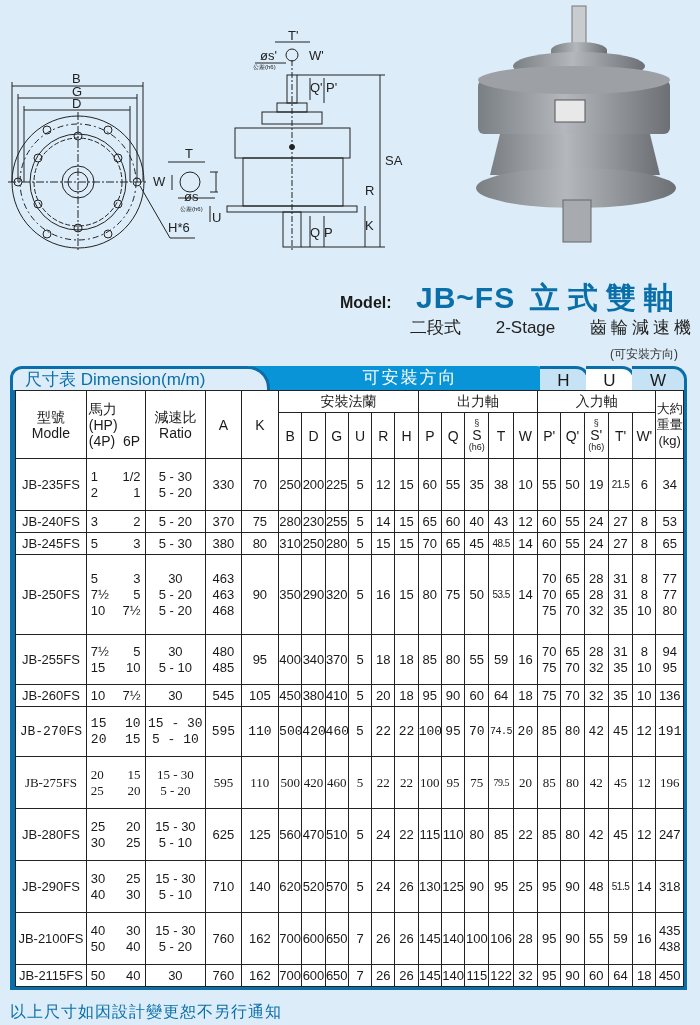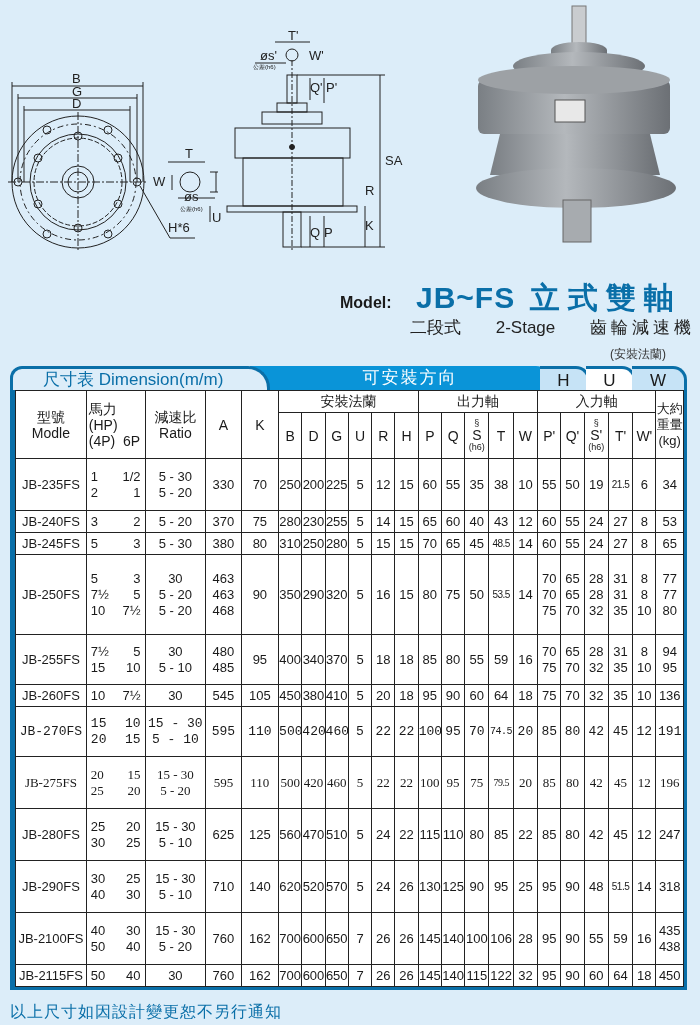--- a/index.html
+++ b/index.html
@@ -12,21 +12,21 @@
   .model-row{left:340px;top:278px;white-space:nowrap;}
   .model-label{font-size:16px;font-weight:bold;color:#1a1a1a;margin-right:20px;}
   .model-name{font-size:30px;font-weight:bold;color:#0a6fa8;letter-spacing:1px;}
   .model-cn{font-size:30px;font-weight:bold;color:#0a6fa8;letter-spacing:8px;margin-left:10px;}
   .subtitle{left:410px;top:316px;font-size:17px;color:#222;white-space:nowrap;}
   .subtitle span{margin-right:30px;}
   .subtitle .gear{letter-spacing:4px;margin-right:0;}
   .table-ref{left:610px;top:346px;font-size:12px;color:#333;}
   
   .tabbar{left:10px;top:366px;width:677px;height:24px;}
-  .tab-dim{position:absolute;left:0;top:0;width:260px;height:24px;background:#dcedf9;border:3px solid #0a6fa8;border-bottom:none;border-radius:12px 22px 0 0;box-sizing:border-box;font-size:17px;color:#0a6fa8;padding-left:30px;line-height:22px;z-index:2;}
+  .tab-dim{position:absolute;left:0;top:0;width:260px;height:24px;background:#dcedf9;border:3px solid #0a6fa8;border-bottom:none;border-radius:12px 22px 0 0;box-sizing:border-box;font-size:17px;color:#0a6fa8;padding-left:12px;line-height:22px;z-index:2;}
   .tab-dir{position:absolute;left:240px;top:0;width:300px;height:24px;background:#0a94d8;border-radius:0 14px 0 0;color:#fff;font-size:17px;text-align:center;line-height:24px;padding-left:20px;box-sizing:border-box;letter-spacing:2px;}
   .tab-h,.tab-u,.tab-w{position:absolute;top:0;height:24px;font-size:17px;text-align:center;line-height:24px;box-sizing:border-box;border-top:3px solid #0a6fa8;border-right:3px solid #0a6fa8;border-radius:0 14px 0 0;}
   .tab-h{left:530px;width:50px;background:#c6e3f6;}
   .tab-u{left:576px;width:50px;background:#ffffff;}
   .tab-w{left:622px;width:55px;background:#c6e3f6;}
   
   .tbl-wrap{left:10px;top:390px;width:677px;border:3px solid #0a6fa8;border-top:none;box-sizing:border-box;background:#fff;border-left:5px solid #0a6fa8;}
   table{border-collapse:collapse;width:100%;table-layout:fixed;font-family:"Liberation Sans",sans-serif;}
   td,th{border:1px solid #222;text-align:center;font-weight:normal;font-size:13px;padding:0;color:#1a1a1a;}
   th{font-size:14px;}
@@ -153,21 +153,21 @@
 <div class="abs model-row">
   <span class="model-label">Model:</span>
   <span class="model-name">JB~FS</span>
   <span class="model-cn">立式雙軸</span>
 </div>
 <div class="abs subtitle">
   <span>二段式</span>
   <span>2-Stage</span>
   <span class="gear">齒輪減速機</span>
 </div>
-<div class="abs table-ref">(安裝法蘭)</div>
+<div class="abs table-ref">(可安裝方向)</div>
 
 <div class="abs tabbar">
   <div class="tab-dir">可安裝方向</div>
   <div class="tab-dim">尺寸表 Dimension(m/m)</div>
   <div class="tab-h">H</div>
   <div class="tab-u">U</div>
   <div class="tab-w">W</div>
 </div>
 
 <div class="abs tbl-wrap">

